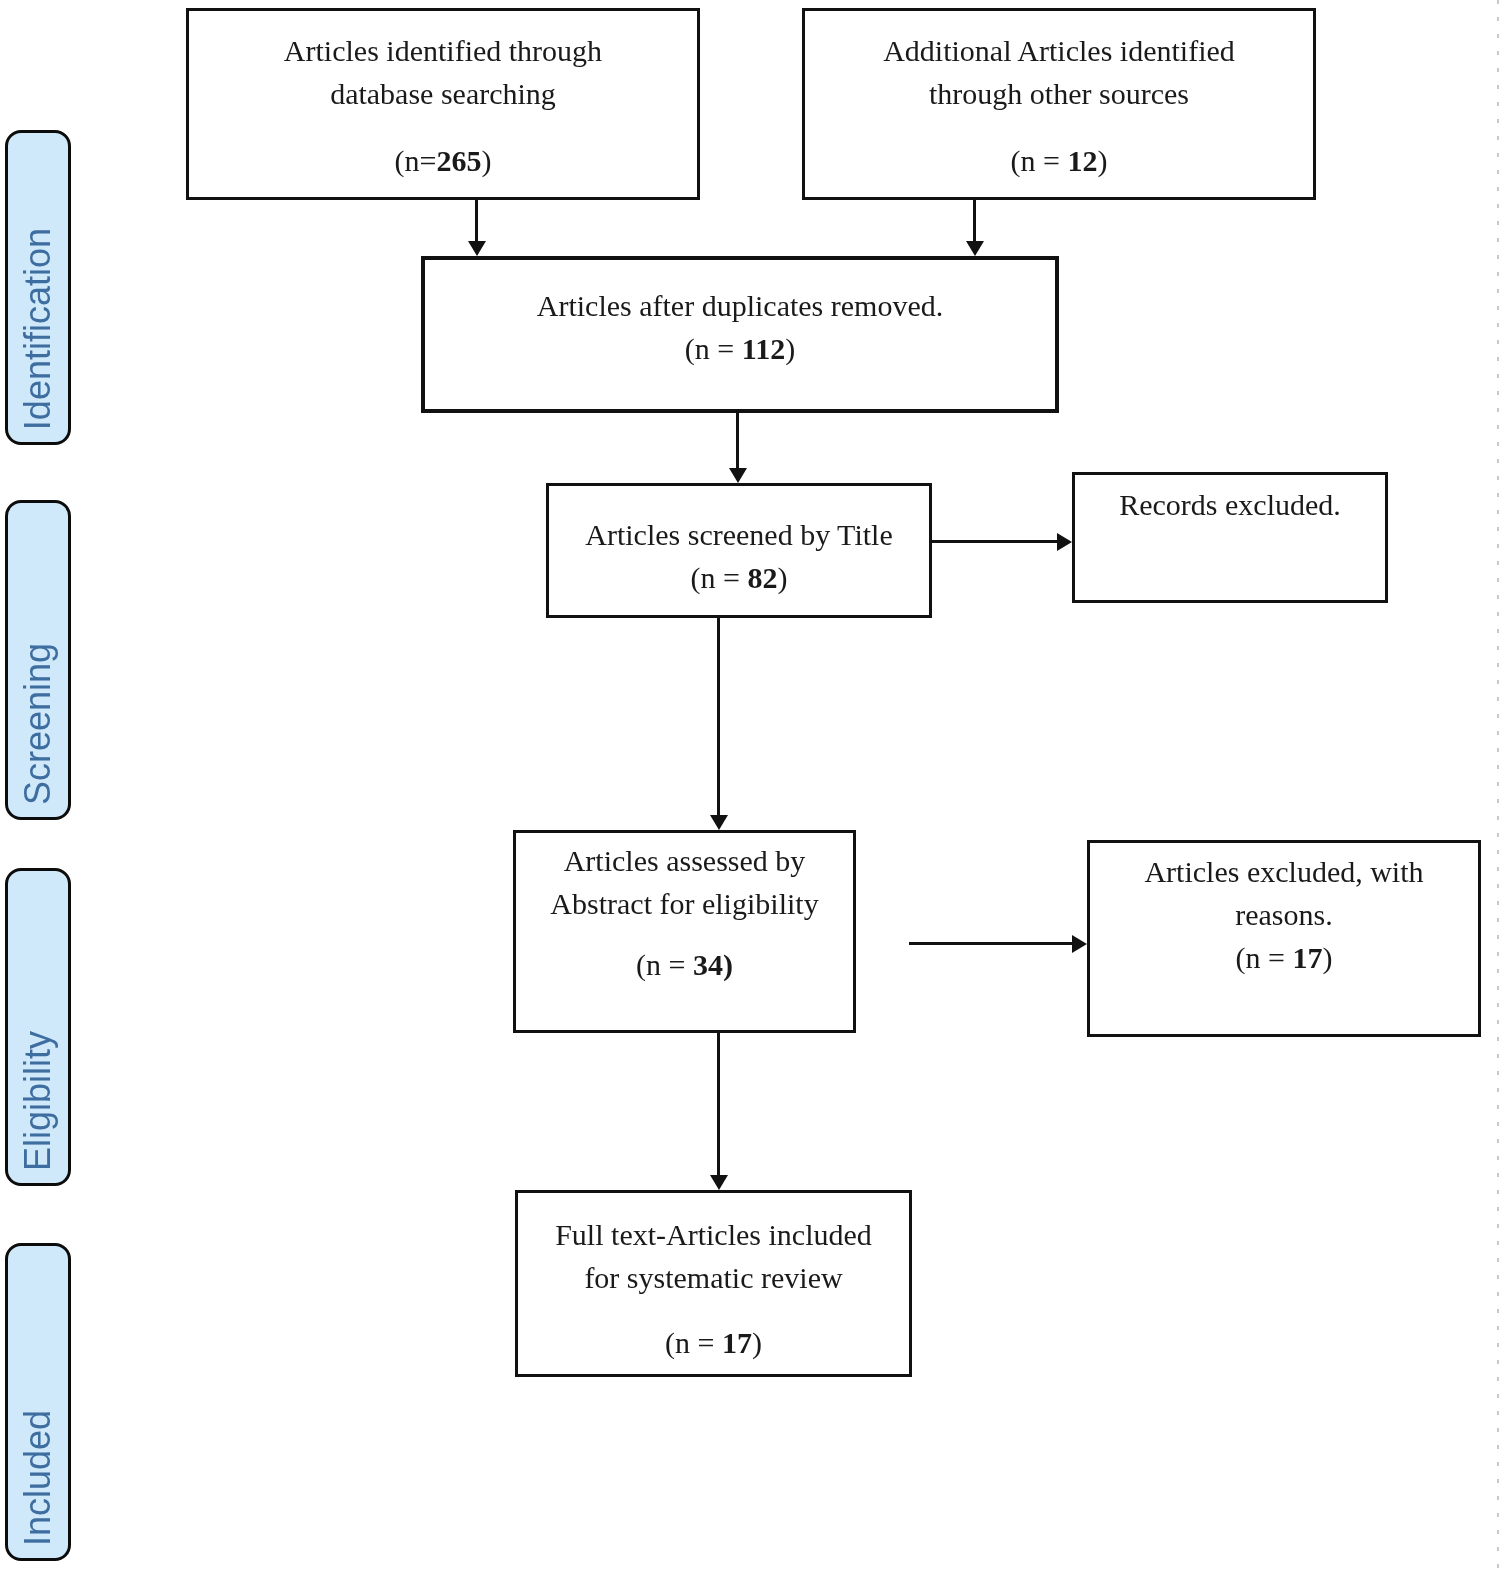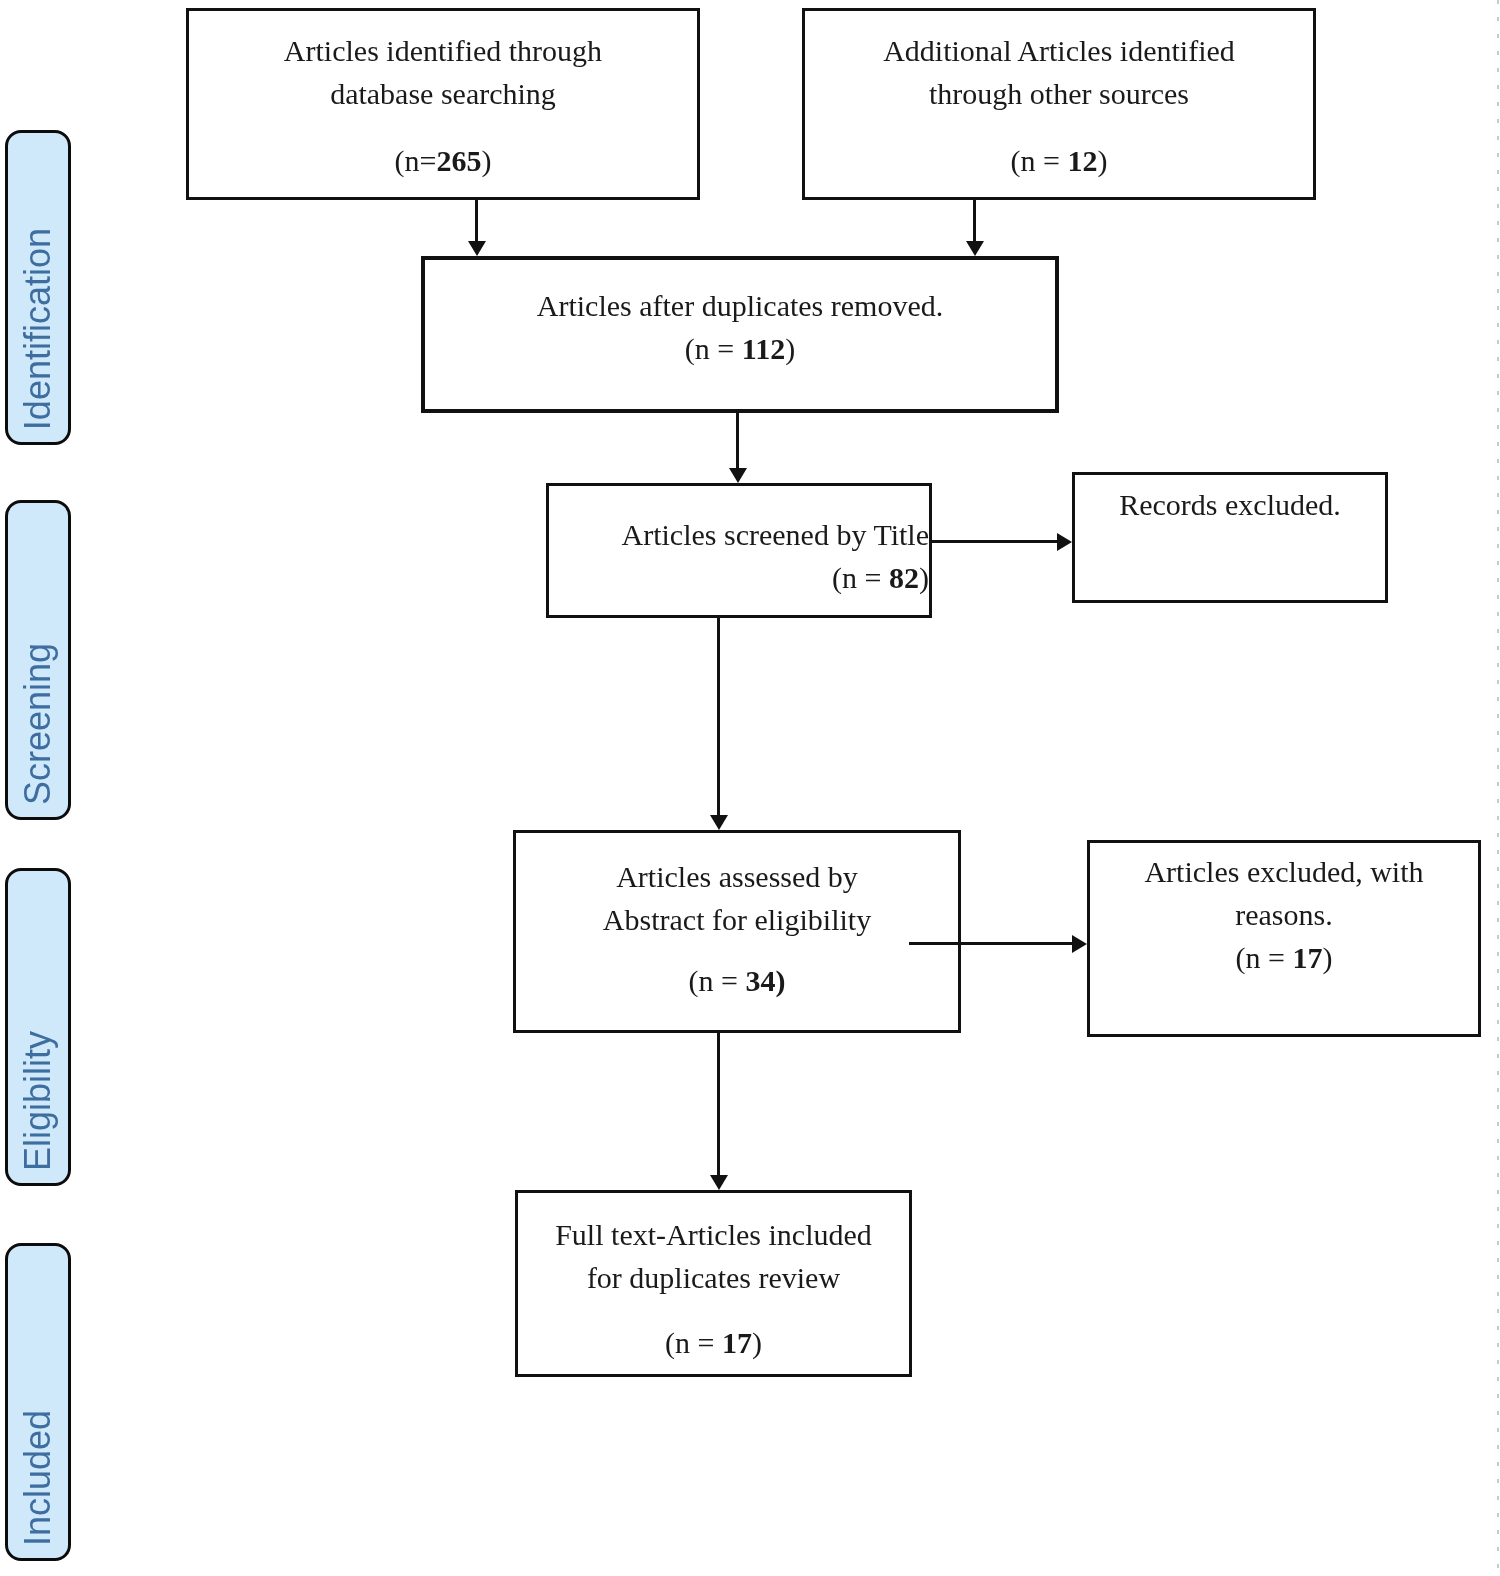--- a/index.html
+++ b/index.html
@@ -99,44 +99,44 @@
     <div class="bline">Additional Articles identified</div>
     <div class="bline">through other sources</div>
     <div class="bline gap1"><span>(n = </span><span class="b">12</span><span>)</span></div>
   </div>
 
   <div class="fbox thick" style="left:421px;top:256px;width:638px;height:157px;padding-top:24px;">
     <div class="bline">Articles after duplicates removed.</div>
     <div class="bline"><span>(n = </span><span class="b">112</span><span>)</span></div>
   </div>
 
-  <div class="fbox" style="left:546px;top:483px;width:386px;height:135px;padding-top:27px;text-align:right;">
+  <div class="fbox" style="left:546px;top:483px;width:386px;height:135px;padding-top:27px;">
     <div class="bline">Articles screened by Title</div>
     <div class="bline"><span>(n = </span><span class="b">82</span><span>)</span></div>
   </div>
 
   <div class="fbox" style="left:1072px;top:472px;width:316px;height:131px;padding-top:8px;">
     <div class="bline">Records excluded.</div>
   </div>
 
-  <div class="fbox" style="left:513px;top:830px;width:448px;height:203px;padding-top:22px;">
+  <div class="fbox" style="left:513px;top:830px;width:343px;height:203px;padding-top:6px;">
     <div class="bline">Articles assessed by</div>
     <div class="bline">Abstract for eligibility</div>
     <div class="bline gap2"><span>(n = </span><span class="b">34)</span><span></span></div>
   </div>
 
   <div class="fbox" style="left:1087px;top:840px;width:394px;height:197px;padding-top:7px;">
     <div class="bline">Articles excluded, with</div>
     <div class="bline">reasons.</div>
     <div class="bline"><span>(n = </span><span class="b">17</span><span>)</span></div>
   </div>
 
   <div class="fbox" style="left:515px;top:1190px;width:397px;height:187px;padding-top:20px;">
     <div class="bline">Full text-Articles included</div>
-    <div class="bline">for duplicates review</div>
+    <div class="bline">for systematic review</div>
     <div class="bline gap3"><span>(n = </span><span class="b">17</span><span>)</span></div>
   </div>
 
   <div class="arrow-v" style="left:475px;top:200px;height:41px;"></div>
   <div class="arrow-v" style="left:973px;top:200px;height:41px;"></div>
   <div class="arrow-v" style="left:736px;top:413px;height:55px;"></div>
   <div class="arrow-h" style="left:932px;top:540px;width:125px;"></div>
   <div class="arrow-v" style="left:717px;top:618px;height:197px;"></div>
   <div class="arrow-h" style="left:909px;top:942px;width:163px;"></div>
   <div class="arrow-v" style="left:717px;top:1033px;height:142px;"></div>

